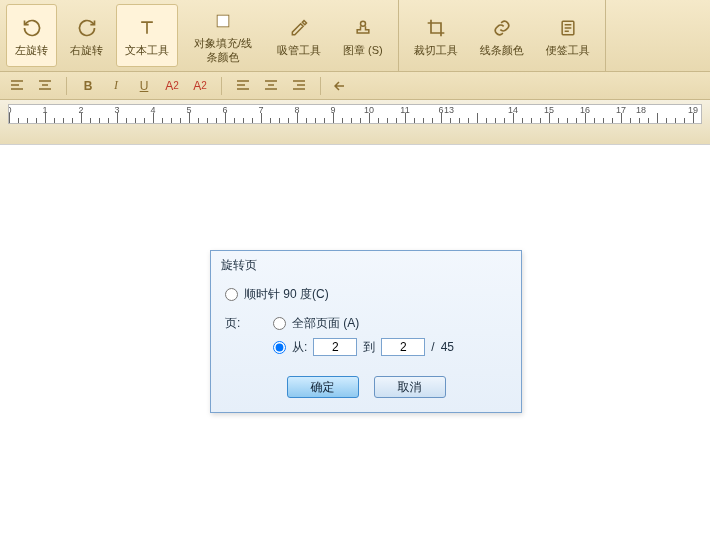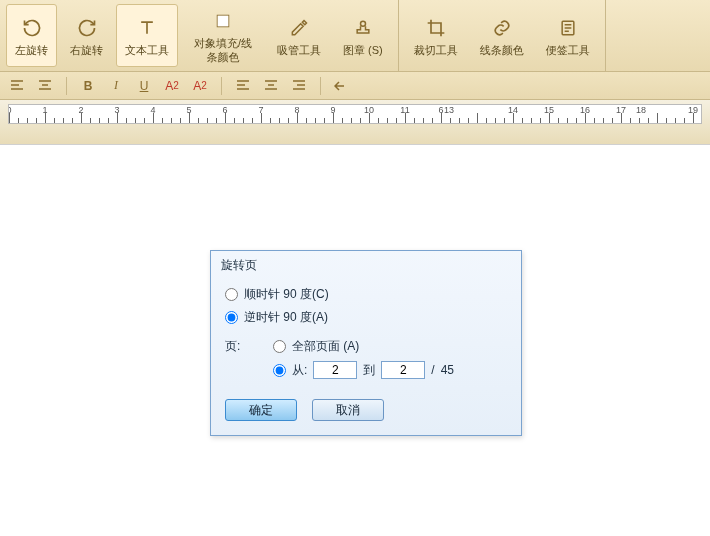--- a/index.html
+++ b/index.html
@@ -31,21 +31,21 @@
 .dialog-title { padding: 6px 10px 6px; color: #234; font-size: 12px; }
 .dialog-body { padding: 6px 14px 14px; }
 .dlg-section { display: flex; margin-bottom: 12px; }
 .dlg-label { width: 48px; color: #234; }
 .dlg-content { flex: 1; display: flex; flex-direction: column; gap: 6px; }
 .radio-row { display: flex; align-items: center; gap: 6px; color: #234; }
 .radio-row input[type="radio"] { margin: 0; }
 .radio-row.disabled { color: #999; }
 .inline-row { display: flex; align-items: center; gap: 6px; color: #234; }
 .num-input { width: 44px; height: 18px; border: 1px solid #7aa3cf; padding: 0 4px; font-size: 12px; text-align: center; }
-.dlg-buttons { display: flex; justify-content: flex-start; gap: 15px; padding-top: 8px; }
+.dlg-buttons { display: flex; justify-content: center; gap: 15px; padding-top: 8px; }
 .dlg-btn { width: 72px; height: 22px; border: 1px solid #6a95c4; background: linear-gradient(#eef5fc, #cde0f2); border-radius: 3px; font-size: 12px; cursor: pointer; color: #123; }
 .dlg-btn.primary { background: linear-gradient(#d0ecff, #8fc9f0); border-color: #3b8bd0; }
 </style>
 </head>
 <body>
 
 <div class="ribbon">
   <div class="ribbon-group" id="rg1">
       <div class="tool-btn active">
         <span class="icon">
@@ -280,24 +280,20 @@
 <div class="dialog">
   <div class="dialog-title">旋转页</div>
   <div class="dialog-body">
 
     <div class="dlg-section">
       <div class="dlg-content">
         <label class="radio-row">
           <input type="radio" name="rot" style="">
           <span>顺时针 90 度(C)</span>
         </label>
-        <label class="radio-row">
-          <input type="radio" name="rot" checked="" style="">
-          <span>逆时针 90 度(A)</span>
-        </label>
       </div>
     </div>
 
     <div class="dlg-section">
       <div class="dlg-label">页:</div>
       <div class="dlg-content">
         <label class="radio-row">
           <input type="radio" name="pg" style="">
           <span>全部页面 (A)</span>
         </label>

